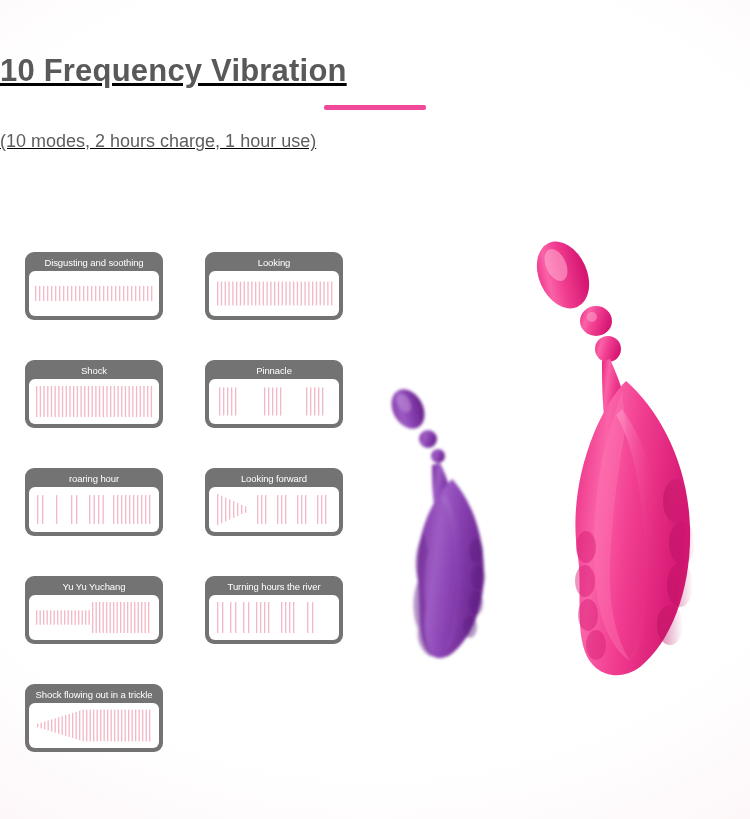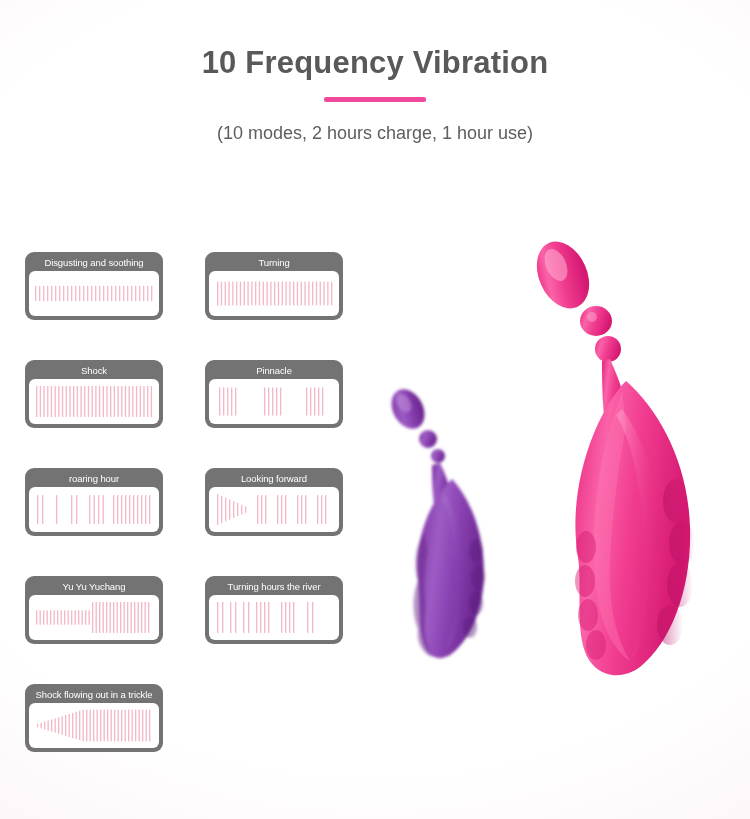--- a/index.html
+++ b/index.html
@@ -24,24 +24,25 @@
   }
   .page {
     position: relative;
     width: 750px;
     height: 819px;
   }
 
   
   .header {
     position: absolute;
-    top: 44px;
+    top: 52px;
     left: 0;
     width: 750px;
-    text-align: center;
+    text-align: left;
+    text-decoration: underline;
   }
   .title {
     font-size: 31px;
     font-weight: bold;
     color: #595959;
     letter-spacing: 0.2px;
     line-height: 1.2;
     margin: 0;
   }
   .accent-bar {
@@ -170,21 +171,21 @@
             <rect x="102" y="14.94" width="1.35" height="15.12" fill="#f4b9c6"></rect>
             <rect x="106" y="14.94" width="1.35" height="15.12" fill="#f4b9c6"></rect>
             <rect x="110" y="14.94" width="1.35" height="15.12" fill="#f4b9c6"></rect>
             <rect x="114" y="14.94" width="1.35" height="15.12" fill="#f4b9c6"></rect>
             <rect x="118" y="14.94" width="1.35" height="15.12" fill="#f4b9c6"></rect>
             <rect x="122" y="14.94" width="1.35" height="15.12" fill="#f4b9c6"></rect>
           </svg>
         </div>
       </div>
       <div class="mode-card">
-        <div class="mode-label">Turning</div>
+        <div class="mode-label">Looking</div>
         <div class="mode-wave">
           <svg viewBox="0 0 130 45" preserveAspectRatio="none">
             <rect x="8" y="10.62" width="1.35" height="23.76" fill="#f4b9c6"></rect>
             <rect x="11.8" y="10.62" width="1.35" height="23.76" fill="#f4b9c6"></rect>
             <rect x="15.6" y="10.62" width="1.35" height="23.76" fill="#f4b9c6"></rect>
             <rect x="19.4" y="10.62" width="1.35" height="23.76" fill="#f4b9c6"></rect>
             <rect x="23.2" y="10.62" width="1.35" height="23.76" fill="#f4b9c6"></rect>
             <rect x="27" y="10.62" width="1.35" height="23.76" fill="#f4b9c6"></rect>
             <rect x="30.8" y="10.62" width="1.35" height="23.76" fill="#f4b9c6"></rect>
             <rect x="34.6" y="10.62" width="1.35" height="23.76" fill="#f4b9c6"></rect>

